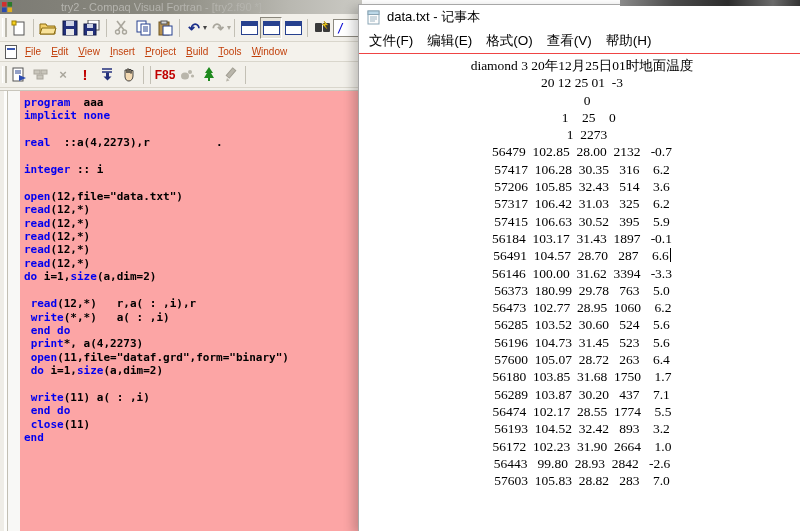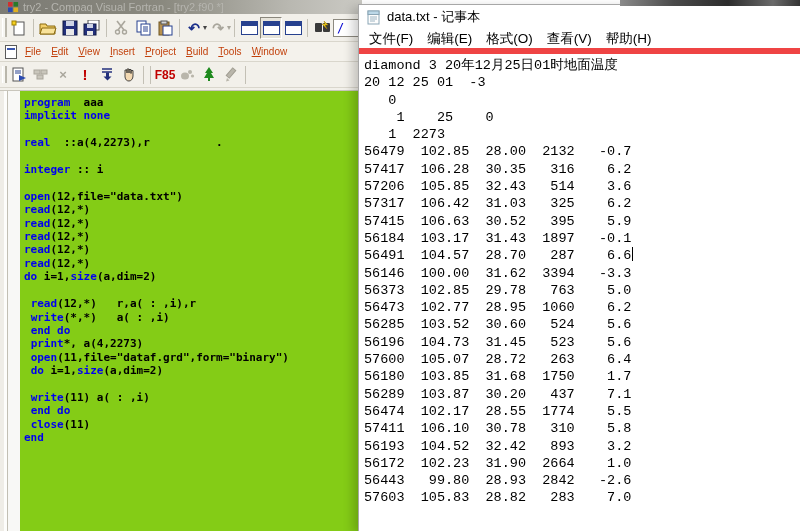--- a/index.html
+++ b/index.html
@@ -5,21 +5,21 @@
   * { margin:0; padding:0; box-sizing:border-box; }
   html,body { width:800px; height:531px; overflow:hidden; background:#fff;
               font-family:"Liberation Sans", sans-serif; }
   #screen { position:relative; width:800px; height:531px; overflow:hidden; background:#fff; }
 
   
   #ide { position:absolute; left:0; top:0; width:362px; height:531px; overflow:hidden; background:#f2f0ea; }
   #ide-titlebar { position:relative; height:14px;
       background:linear-gradient(90deg,#7c7b74 0%,#8a897f 45%,#b9b8b1 80%,#cbcac4 100%);
       color:#b5b4ae; font-size:11px; line-height:13px; white-space:nowrap;
-      display:flex; align-items:center; padding-left:8px; }
+      display:flex; align-items:center; padding-left:2px;gap:44px; }
   #ide-titlebar .app-ico { width:11px; height:11px; margin-right:4px; flex:0 0 auto; }
   .band { display:flex; align-items:center; background:#f2f0ea; border-bottom:1px solid #d9d6cc; position:relative; }
   #toolbar1 { height:28px; padding-left:8px; }
   #menubar  { height:20px; padding-left:4px; background:#f4f2ec; }
   #toolbar2 { height:26px; padding-left:8px; }
   .gripper { position:absolute; left:2px; top:4px; bottom:4px; width:5px;
       border-left:1px solid #fff; border-right:1px solid #b9b6ab;
       box-shadow:inset 2px 0 0 #f7f6f2, inset 3px 0 0 #b9b6ab; }
   .tbtn { width:22px; height:22px; display:flex; align-items:center; justify-content:center; flex:0 0 auto; }
   .tsep { width:1px; height:18px; background:#c3c0b5; margin:0 3px; flex:0 0 auto; }
@@ -34,21 +34,21 @@
   .win-ico::before { content:""; position:absolute; left:0; top:0; right:0; height:4px; background:#27418f; }
   .tbtn.pressed { border:1px solid #9a978c; background:#e7e4da; border-top-color:#8a877c; border-left-color:#8a877c;
                   border-bottom-color:#fff; border-right-color:#fff; }
   #find-combo { width:64px; height:18px; border:1px solid #8d8a80; background:#fff;
       font-family:"DejaVu Sans Mono",monospace; font-size:12px; color:#0000d0; padding:0 3px; flex:0 0 auto; }
   .ide-menu-item { font-size:10px; font-weight:normal; color:#c2410c; padding:0 5px; white-space:nowrap; }
   .doc-ico { width:12px; height:14px; background:#fff; border:1px solid #5a5a5a; margin:0 3px 0 1px; position:relative; flex:0 0 auto; }
   .doc-ico::before { content:""; position:absolute; left:1px; top:2px; right:1px; height:2px; background:#3a57b0; }
 
   
-  #editor { position:absolute; left:0; top:90px; bottom:0; right:0; background:#84cc16; overflow:hidden;
+  #editor { position:absolute; left:0; top:90px; bottom:0; right:0; background:#fca5a5; overflow:hidden;
       border-top:1px solid #c9c6bc; }
   #editor .frame { position:absolute; left:0; top:0; bottom:0; width:8px; background:#efede7;
       border-right:1px solid #c2bfb4; box-shadow:inset -3px 0 0 #fdfdfb; }
   #editor .gutter { position:absolute; left:8px; top:0; bottom:0; width:12px; background:#f8f8f6; }
   #code { position:absolute; left:24px; top:5px; right:0; bottom:0;
       font-family:"DejaVu Sans Mono",monospace; font-size:11px; font-weight:bold;
       line-height:13.4px; color:#000; }
   .code-line { white-space:pre; }
   .kw { color:#0000f0; }
 
@@ -57,24 +57,24 @@
       background:linear-gradient(90deg,#8a8a8a,#4a4a4a 30%,#2c2c2c 60%,#6a6a6a 85%,#333); }
 
   
   #notepad { position:absolute; left:358px; top:4px; width:442px; height:527px; background:#7dd3fc;
       border-left:1px solid #a7a7a7; border-top:1px solid #a7a7a7; z-index:20;
       box-shadow:-5px 3px 10px rgba(0,0,0,0.20); overflow:hidden; }
   #np-titlebar { height:24px; display:flex; align-items:center; padding-left:7px; background:#fff; }
   #np-titlebar .np-ico { width:15px; height:15px; margin-right:6px; flex:0 0 auto; }
   #np-title { font-size:13px; color:#000; white-space:nowrap; }
   #np-menubar { height:25px; display:flex; align-items:center; padding-left:3px; background:#fff;
-      border-bottom:6px solid #ef4444; }
+      border-bottom:1px solid #ef4444; }
   .np-menu-item { font-size:13.5px; color:#000; padding:0 7px; white-space:nowrap; }
   #np-text { position:absolute; left:0; top:49px; right:0; bottom:0; background:#fff; padding:3px 0 0 5px;
-      font-family:Liberation Mono, monospace; font-size:13.5px; line-height:17.3px; color:#000; overflow:hidden; }
+      font-family:Liberation Serif, serif; font-size:13.5px; line-height:17.3px; color:#000; overflow:hidden;text-align:center; }
   .np-line { white-space:pre; }
   .caret { display:inline-block; width:1px; height:14px; background:#000; vertical-align:-2px; margin-left:1px; }
 
   svg { display:block; }
 </style>
 </head>
 <body>
 
 <div id="screen">
 
@@ -311,29 +311,28 @@
         <div class="np-line">    1    25    0</div>
         <div class="np-line">   1  2273</div>
         <div class="np-line">56479  102.85  28.00  2132   -0.7</div>
         <div class="np-line">57417  106.28  30.35   316    6.2</div>
         <div class="np-line">57206  105.85  32.43   514    3.6</div>
         <div class="np-line">57317  106.42  31.03   325    6.2</div>
         <div class="np-line">57415  106.63  30.52   395    5.9</div>
         <div class="np-line">56184  103.17  31.43  1897   -0.1</div>
         <div class="np-line">56491  104.57  28.70   287    6.6<span class="caret"></span></div>
         <div class="np-line">56146  100.00  31.62  3394   -3.3</div>
-        <div class="np-line">56373  102.85  29.78   763    5.0</div>
+        <div class="np-line">56373  180.99  29.78   763    5.0</div>
         <div class="np-line">56473  102.77  28.95  1060    6.2</div>
         <div class="np-line">56285  103.52  30.60   524    5.6</div>
         <div class="np-line">56196  104.73  31.45   523    5.6</div>
         <div class="np-line">57600  105.07  28.72   263    6.4</div>
         <div class="np-line">56180  103.85  31.68  1750    1.7</div>
         <div class="np-line">56289  103.87  30.20   437    7.1</div>
         <div class="np-line">56474  102.17  28.55  1774    5.5</div>
-        <div class="np-line">57411  106.10  30.78   310    5.8</div>
         <div class="np-line">56193  104.52  32.42   893    3.2</div>
         <div class="np-line">56172  102.23  31.90  2664    1.0</div>
         <div class="np-line">56443   99.80  28.93  2842   -2.6</div>
         <div class="np-line">57603  105.83  28.82   283    7.0</div>
       </div>
   </div>
 
 </div>
 
 </body></html>

